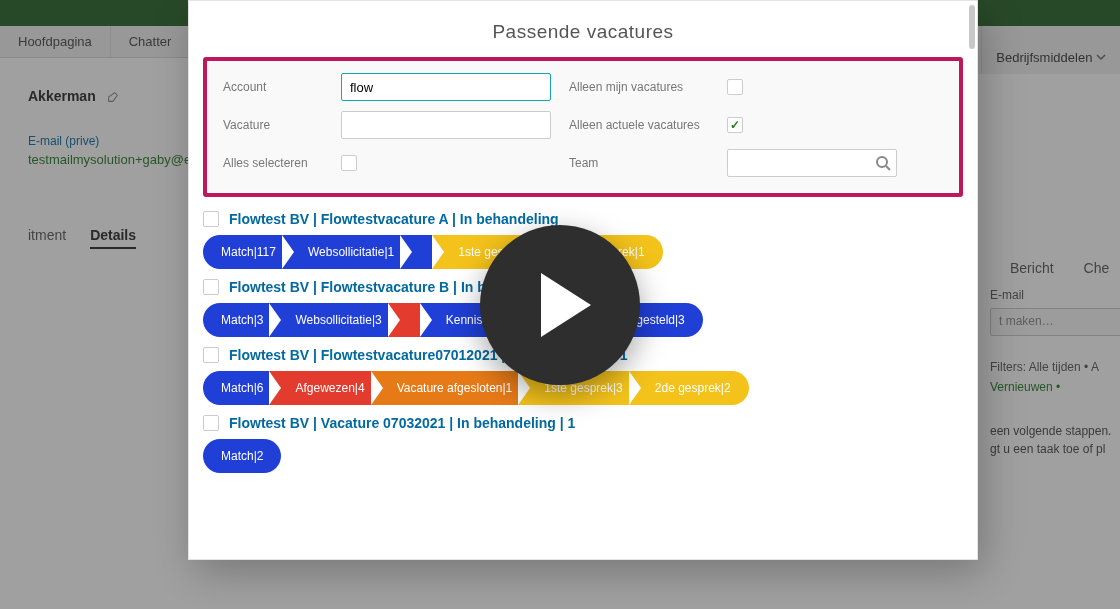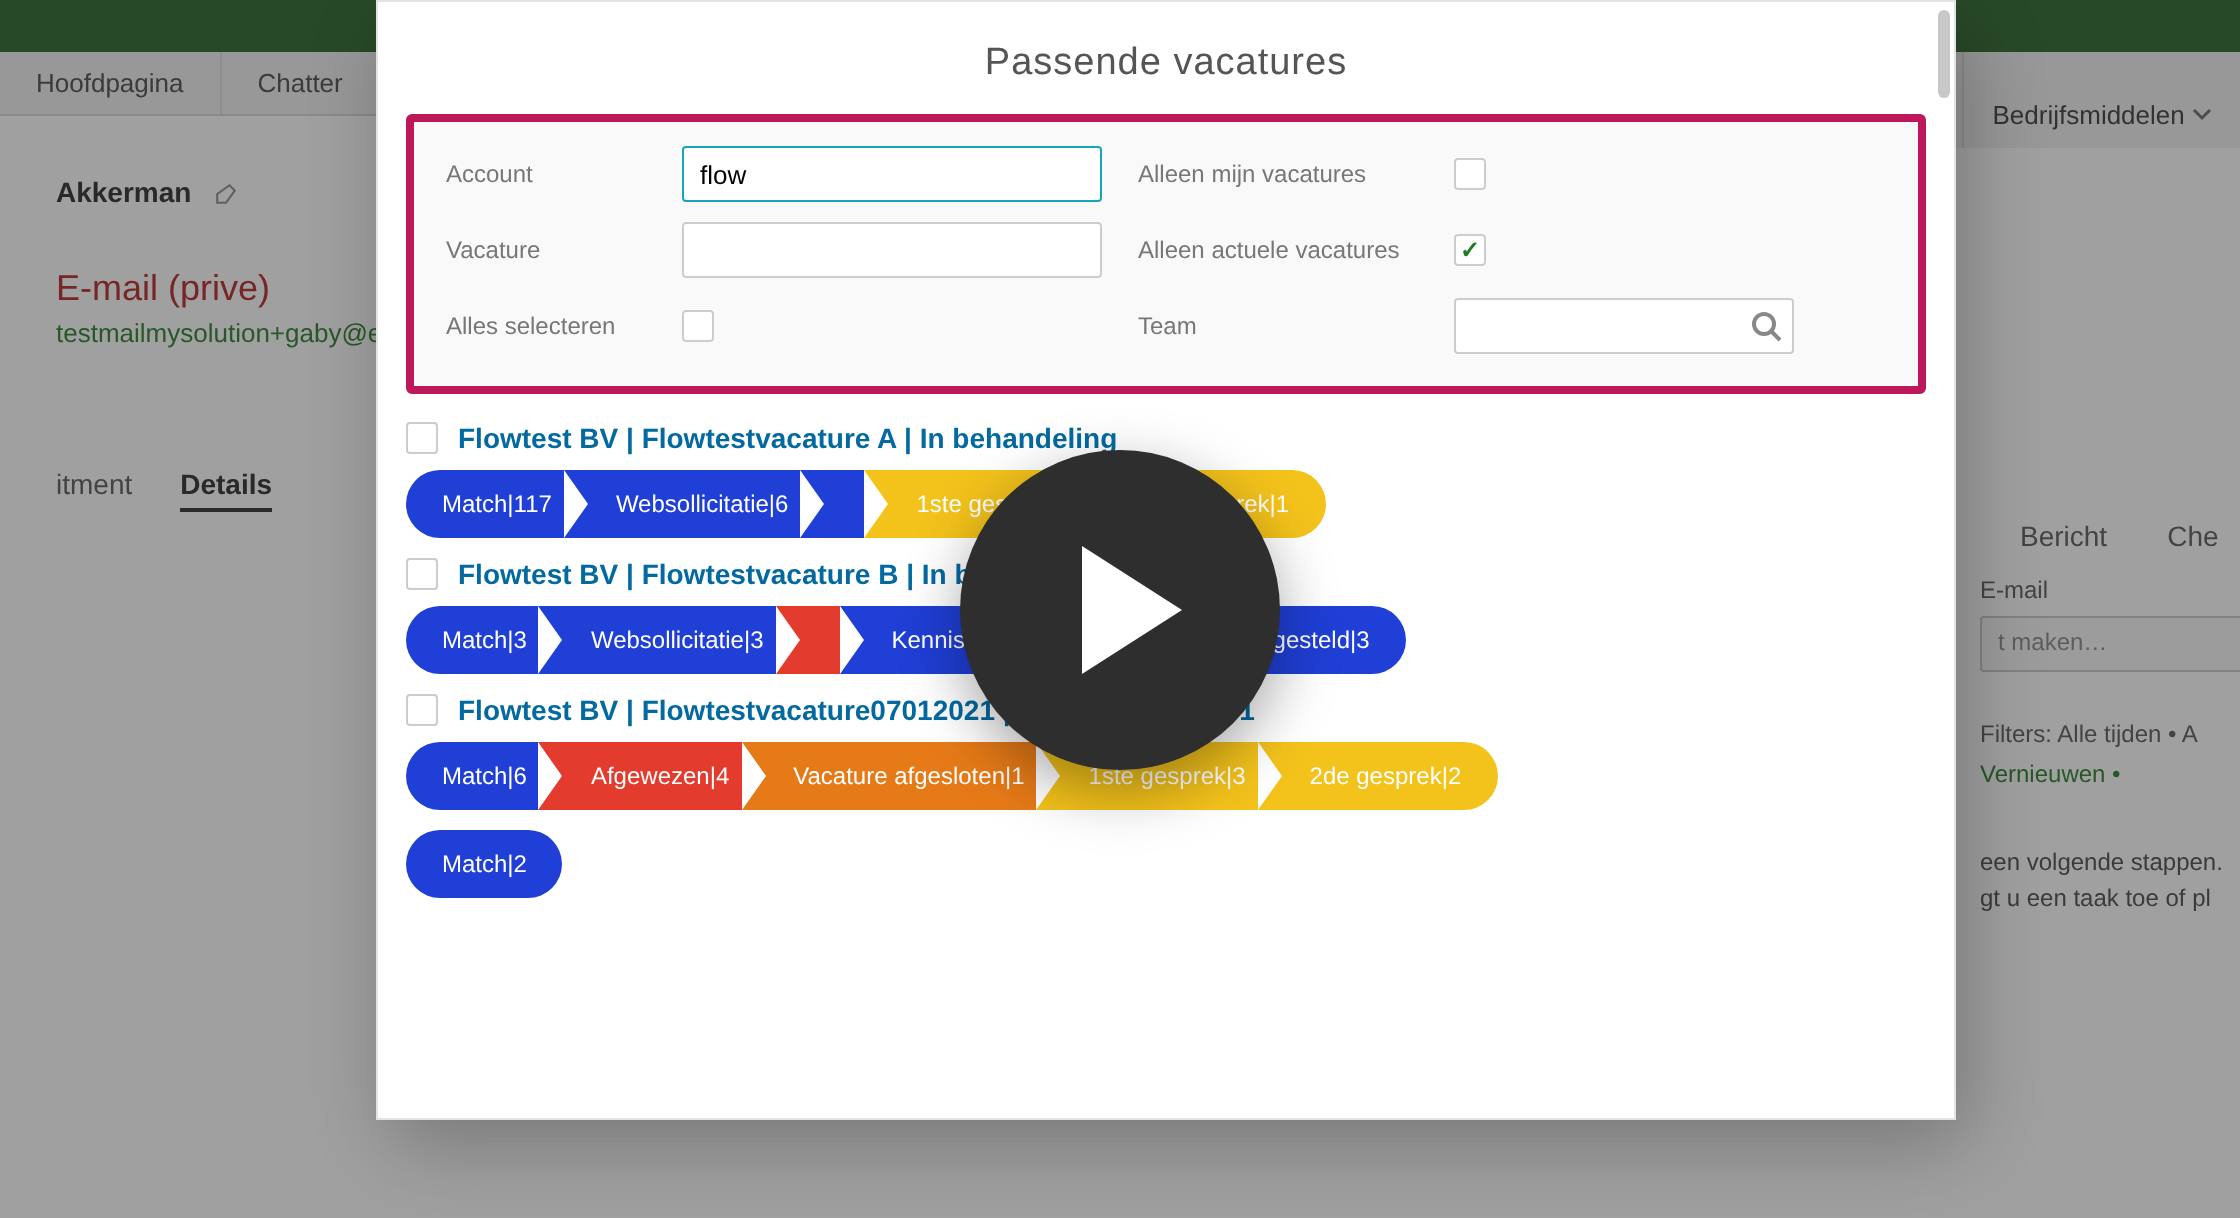--- a/index.html
+++ b/index.html
@@ -10,21 +10,21 @@
 .bg-app::after { content: ""; position: absolute; inset: 0; background: rgba(40,40,40,.45); pointer-events: none; }
 .bg-top-bar { height: 26px; background: #1f5f1f; }
 .bg-nav { height: 32px; background: #f6f6f6; border-bottom: 1px solid #ddd; display: flex; align-items: stretch; }
 .bg-nav .nav-item { padding: 8px 18px; font-size: 13px; color: #444; border-right: 1px solid #e2e2e2; background: #f6f6f6; }
 .bg-nav .spacer { flex: 1; }
 .bg-nav .nav-btn { padding: 24px 14px; font-size: 13px; color: #333; border-left: 1px solid #e2e2e2; background: #f6f6f6; }
 .bg-content { display: flex; height: calc(100% - 58px); }
 .bg-left { width: 190px; padding: 30px 8px 8px 28px; }
 .bg-left .contact-name { font-size: 14px; font-weight: 600; color: #222; margin-bottom: 30px; }
 .bg-left .share-ic { display:inline-block; width:14px;height:14px; margin-left:6px; vertical-align:middle; }
-.bg-left .email-lbl { font-size: 18px; color: #b91c1c; margin-bottom: 4px; }
+.bg-left .email-lbl { font-size: 12px; color: #0369a1; margin-bottom: 4px; }
 .bg-left .email-val { font-size: 13px; color: #1f7a1f; }
 .bg-left .tabs { margin-top: 60px; display: flex; gap: 24px; font-size: 14px; }
 .bg-left .tabs .t1 { color: #555; }
 .bg-left .tabs .t2 { font-weight: 700; color: #222; border-bottom: 2px solid #222; padding-bottom: 4px; }
 .bg-right { flex: 1; padding: 60px 0 0 0; position: relative; }
 .bg-right .tabs-r { display:flex; gap:30px; font-size:14px; color:#555; margin-top:142px; margin-left:820px; }
 .bg-right .panel-r { margin-left:800px; margin-top:12px; font-size:12px; color:#555; }
 .bg-right .panel-r .lbl { margin:6px 0; }
 .bg-right .panel-r .input-ph { width:260px; height:28px; background:#fff; border:1px solid #ccc; padding:5px 8px; font-size:12px; color:#888; border-radius:2px; }
 .bg-right .panel-r .filters { margin-top:24px; font-size:12px; color:#555; }
@@ -151,21 +151,21 @@
   </div>
 
   <div class="results" id="results">
       <div class="vac">
         <div class="vac-head">
           <span class="chk"></span>
           <span class="title">Flowtest BV | Flowtestvacature A | In behandeling</span>
         </div>
         <div class="chev-row">
           <div class="chev c-blue"><span class="txt">Match|117</span></div>
-          <div class="chev c-blue"><span class="txt">Websollicitatie|6</span></div>
+          <div class="chev c-blue"><span class="txt">Websollicitatie|1</span></div>
           <div class="chev c-blue"><span class="txt"></span></div>
           <div class="chev c-yellow"><span class="txt">1ste gesprek|2</span></div>
           <div class="chev c-yellow"><span class="txt">2de gesprek|1</span></div>
         </div>
       </div>
       <div class="vac">
         <div class="vac-head">
           <span class="chk"></span>
           <span class="title">Flowtest BV | Flowtestvacature B | In behan</span>
         </div>
@@ -184,20 +184,24 @@
         </div>
         <div class="chev-row">
           <div class="chev c-blue"><span class="txt">Match|6</span></div>
           <div class="chev c-red"><span class="txt">Afgewezen|4</span></div>
           <div class="chev c-orange"><span class="txt">Vacature afgesloten|1</span></div>
           <div class="chev c-yellow"><span class="txt">1ste gesprek|3</span></div>
           <div class="chev c-yellow"><span class="txt">2de gesprek|2</span></div>
         </div>
       </div>
       <div class="vac">
+        <div class="vac-head">
+          <span class="chk"></span>
+          <span class="title">Flowtest BV | Vacature 07032021 | In behandeling | 1</span>
+        </div>
         <div class="chev-row">
           <div class="chev c-blue"><span class="txt">Match|2</span></div>
         </div>
       </div>
     </div>
 </div>
 
 <div class="play"></div>
 
 </body></html>

